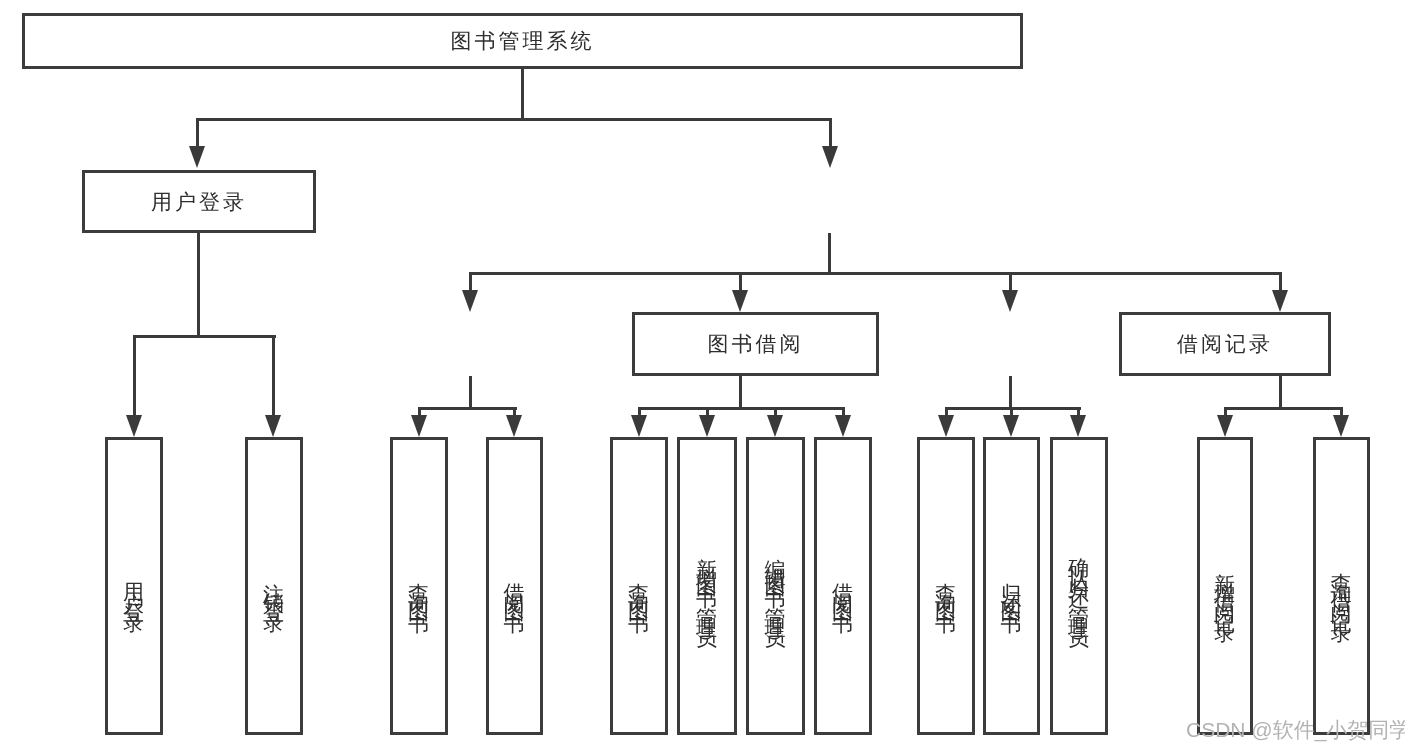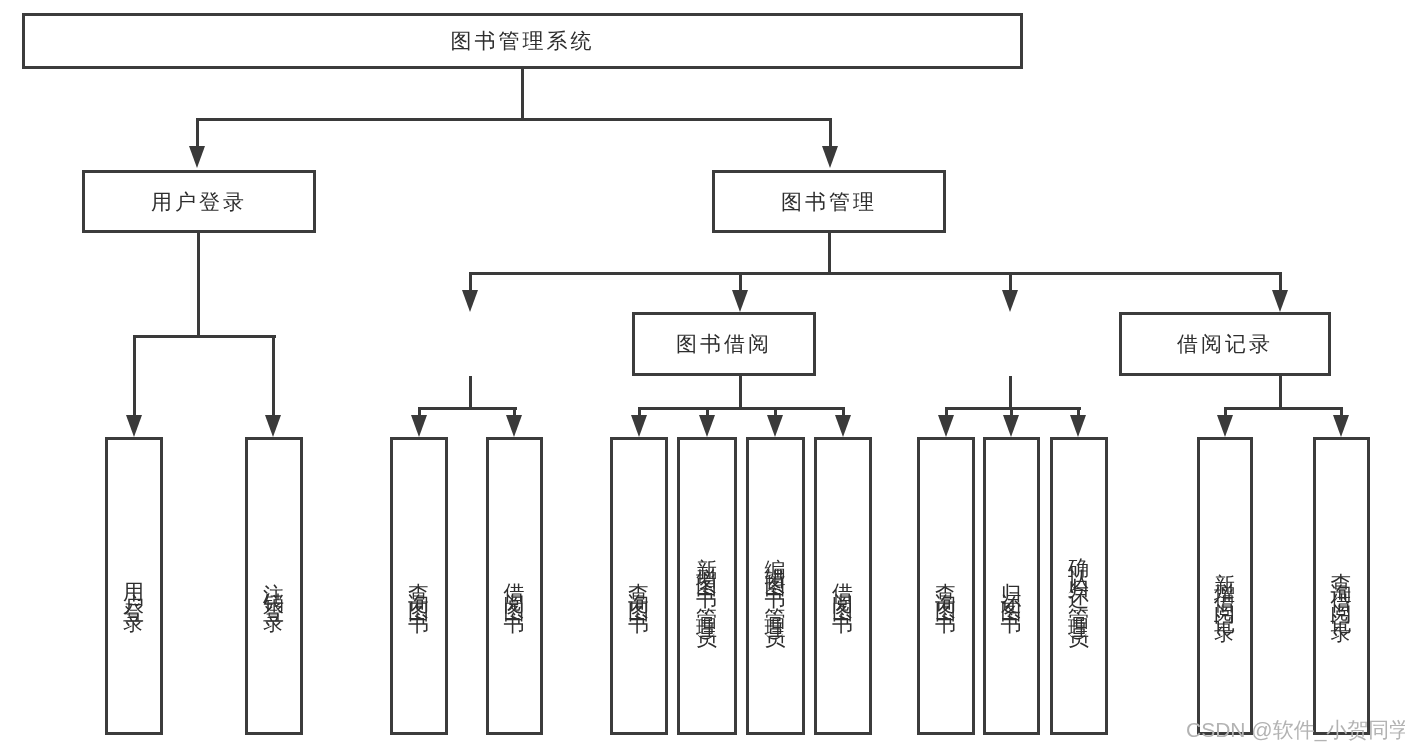--- a/index.html
+++ b/index.html
@@ -37,25 +37,22 @@
 
 <div class="canvas">
 
   <div class="box hbox" style="left:22px;top:13px;width:1001px;height:56px">
     <span>图书管理系统</span>
   </div>
 
   <div class="box hbox" style="left:82px;top:170px;width:234px;height:63px">
     <span>用户登录</span>
   </div>
-  <div class="box hbox" style="left:712px;top:170px;width:234px;height:63px">
-    <span>图书管理</span>
-  </div>
 
-  <div class="box hbox" style="left:632px;top:312px;width:184px;height:64px">
+  <div class="box hbox" style="left:632px;top:312px;width:247px;height:64px">
     <span>图书借阅</span>
   </div>
   <div class="box hbox" style="left:1119px;top:312px;width:212px;height:64px">
     <span>借阅记录</span>
   </div>
 
   <div class="box vbox" style="left:105px;top:437px;width:58px;height:298px">
     <span>用户登录</span>
   </div>
   <div class="box vbox" style="left:245px;top:437px;width:58px;height:298px">

